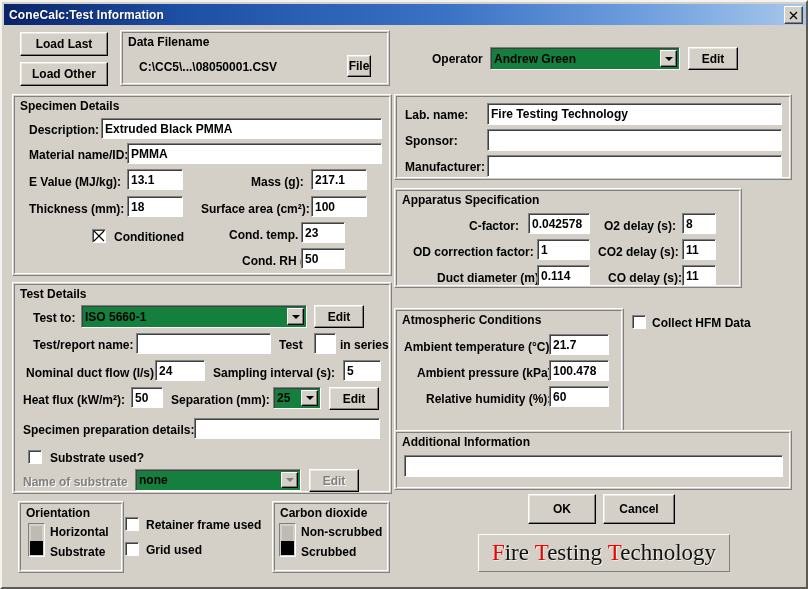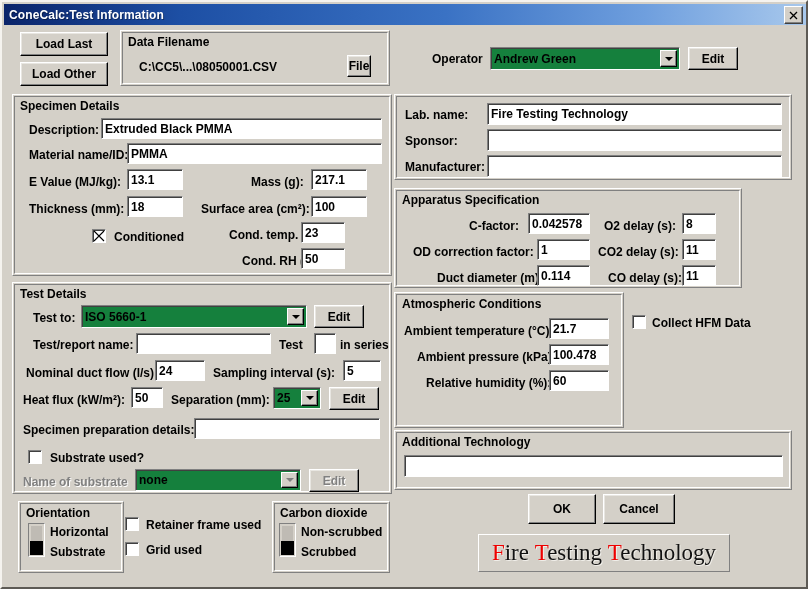--- a/index.html
+++ b/index.html
@@ -396,40 +396,40 @@
     <span class="lbl disabled" style="left:10px; top:192px;">Name of substrate</span>
     <div class="combo disabled" style="left:122px; top:186px; width:166px; height:22px;">
       <span class="combo-text">none</span>
       <span class="combo-arrow">
           <i></i>
         </span>
     </div>
     <div class="btn disabled" style="position:absolute; left:296px; top:186px; width:50px; height:23px;">Edit</div>
   </div>
 
-  <div class="group" style="left:392px; top:290px; width:230px; height:136px;">
+  <div class="group" style="left:392px; top:306px; width:230px; height:136px;">
     <div class="group-inner"></div>
     <span class="group-label">Atmospheric Conditions</span>
 
     <span class="lbl" style="left:9px; top:31px;">Ambient temperature (°C):</span>
     <div class="field fld" style="left:154px; top:25px; width:60px; height:21px;">21.7</div>
 
     <span class="lbl" style="left:22px; top:57px;">Ambient pressure (kPa):</span>
     <div class="field fld" style="left:154px; top:51px; width:60px; height:21px;">100.478</div>
 
     <span class="lbl" style="left:31px; top:83px;">Relative humidity (%):</span>
     <div class="field fld" style="left:154px; top:77px; width:60px; height:21px;">60</div>
   </div>
 
   <div class="chk" style="left:630px; top:313px;"></div>
   <span class="lbl" style="left:650px; top:314px;">Collect HFM Data</span>
 
   <div class="group" style="left:392px; top:428px; width:398px; height:60px;">
     <div class="group-inner"></div>
-    <span class="group-label">Additional Technology</span>
+    <span class="group-label">Additional Information</span>
     <div class="field fld" style="left:9px; top:24px; width:379px; height:22px;"></div>
   </div>
 
   <div class="btn" style="position:absolute; left:601px; top:492px; width:72px; height:30px;">Cancel</div>
   <div class="btn" style="position:absolute; left:526px; top:492px; width:68px; height:30px;">OK</div>
 
   <div id="logo" style="left:476px; top:532px; width:252px; height:38px;">
     <span class="logo-text"><span class="cap">F</span><span>ire</span>&nbsp;<span class="cap">T</span><span>esting</span>&nbsp;<span class="cap">T</span><span>echnology</span></span>
   </div>
 

